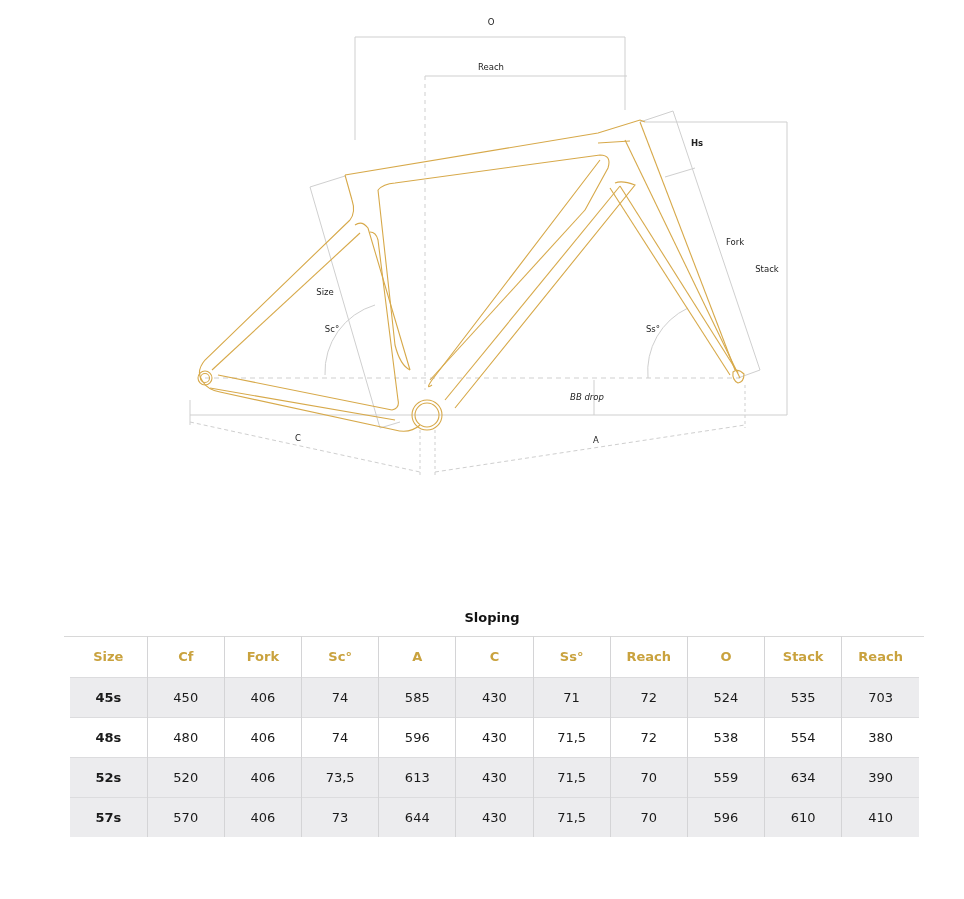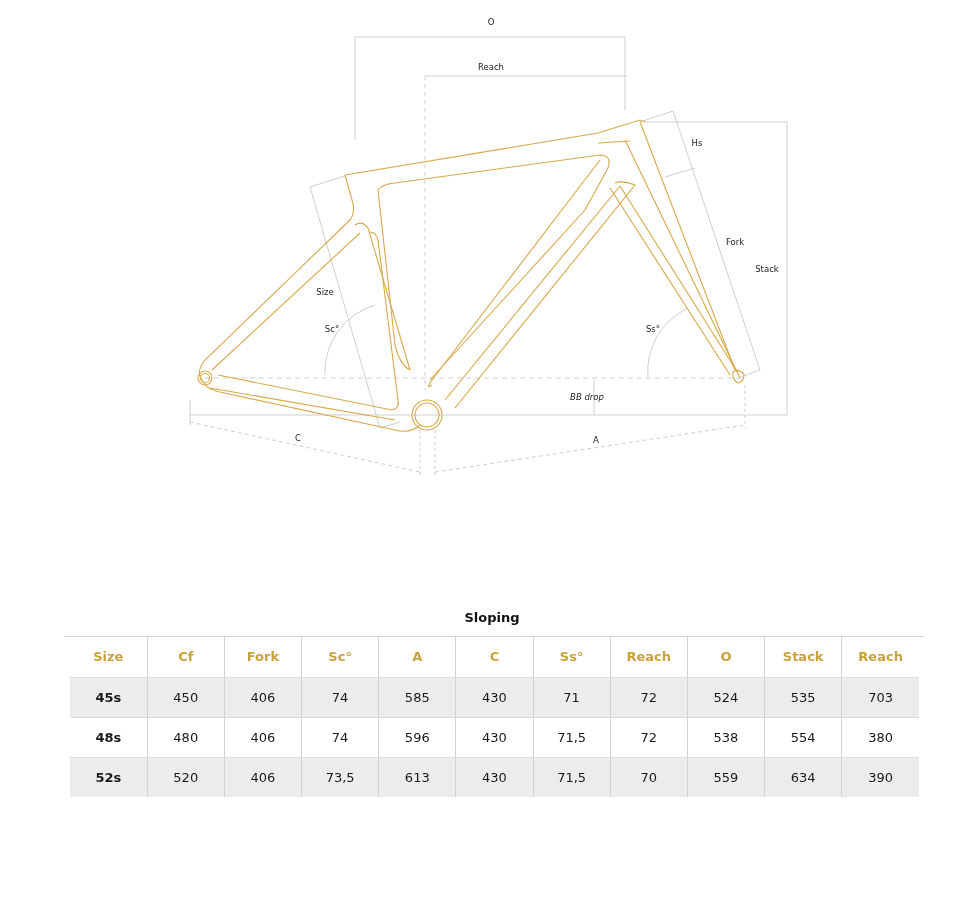--- a/index.html
+++ b/index.html
@@ -93,21 +93,21 @@
 
       <circle cx="205" cy="378" r="7"></circle>
       <circle cx="205" cy="378" r="4.5"></circle>
       <circle cx="427" cy="415" r="15"></circle>
       <circle cx="427" cy="415" r="12"></circle>
       <path d="M 733 372 Q 738 368 744 374 Q 744 382 738 383 Q 732 380 733 372 Z"></path>
     </g>
   </svg>
   <span class="dlabel" style="left:491px;top:22px;">O</span>
   <span class="dlabel" style="left:491px;top:67px;">Reach</span>
-  <span class="dlabel" style="left:697px;top:143px;">Hs</span>
+  <span class="dlabel" style="left:697px;top:143px;font-weight:bold;">Hs</span>
   <span class="dlabel" style="left:735px;top:242px;">Fork</span>
   <span class="dlabel" style="left:767px;top:269px;">Stack</span>
   <span class="dlabel" style="left:325px;top:292px;">Size</span>
   <span class="dlabel" style="left:332px;top:329px;">Sc°</span>
   <span class="dlabel" style="left:653px;top:329px;">Ss°</span>
   <span class="dlabel" style="left:587px;top:397px;font-style:italic;">BB drop</span>
   <span class="dlabel" style="left:298px;top:438px;">C</span>
   <span class="dlabel" style="left:596px;top:440px;">A</span>
 </div>
 
@@ -164,15 +164,28 @@
         <td>406</td>
         <td>73,5</td>
         <td>613</td>
         <td>430</td>
         <td>71,5</td>
         <td>70</td>
         <td>559</td>
         <td>634</td>
         <td>390</td>
       </tr>
+      <tr class="alt">
+        <td class="size">57s</td>
+        <td>570</td>
+        <td>406</td>
+        <td>73</td>
+        <td>644</td>
+        <td>430</td>
+        <td>71,5</td>
+        <td>70</td>
+        <td>596</td>
+        <td>610</td>
+        <td>410</td>
+      </tr>
     </tbody>
   </table>
 </div>
 
 </body></html>

